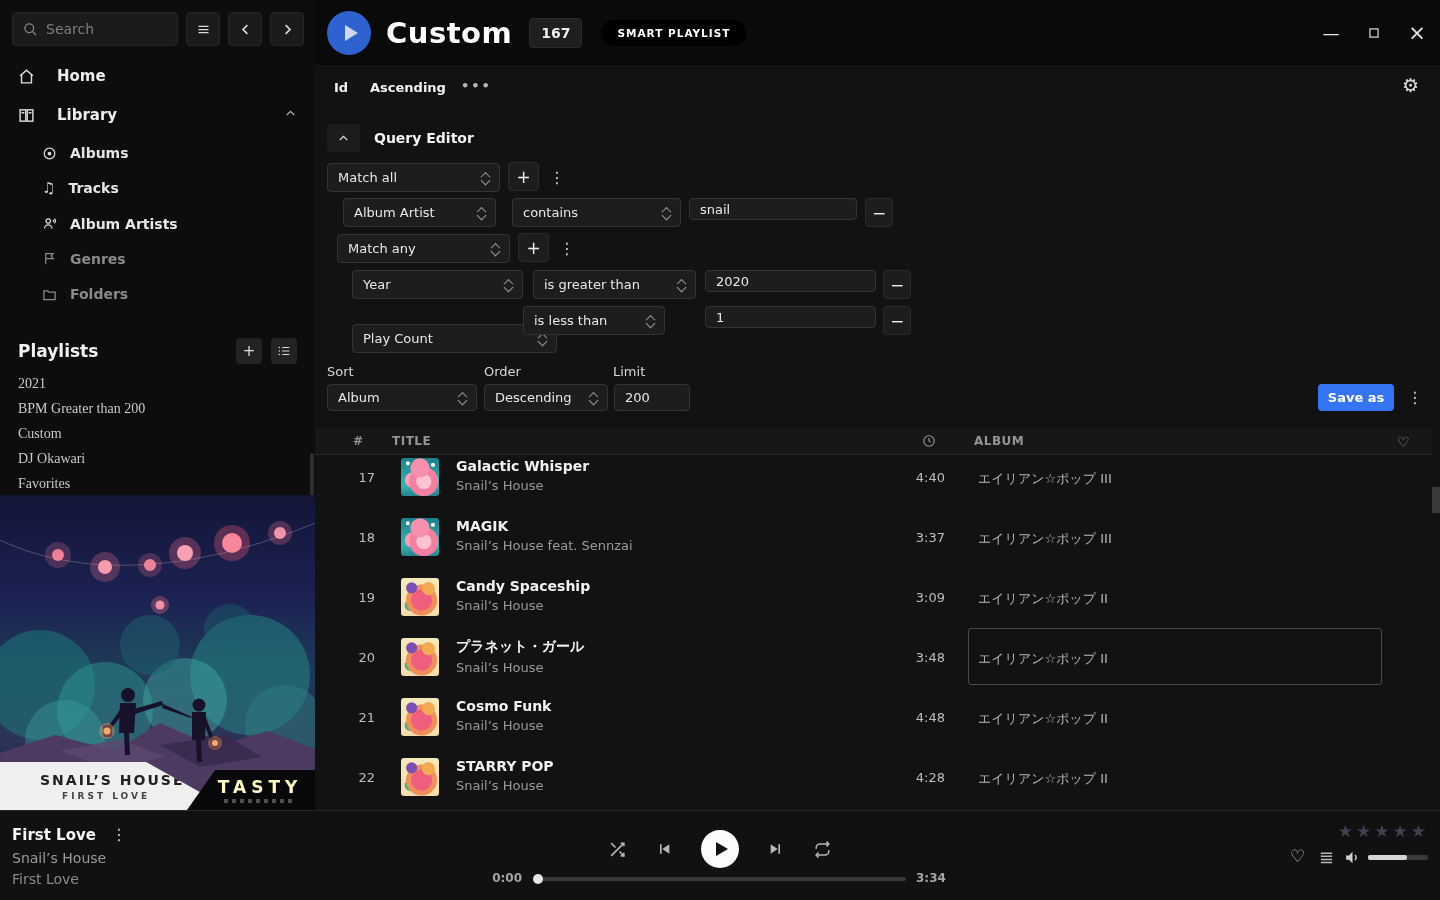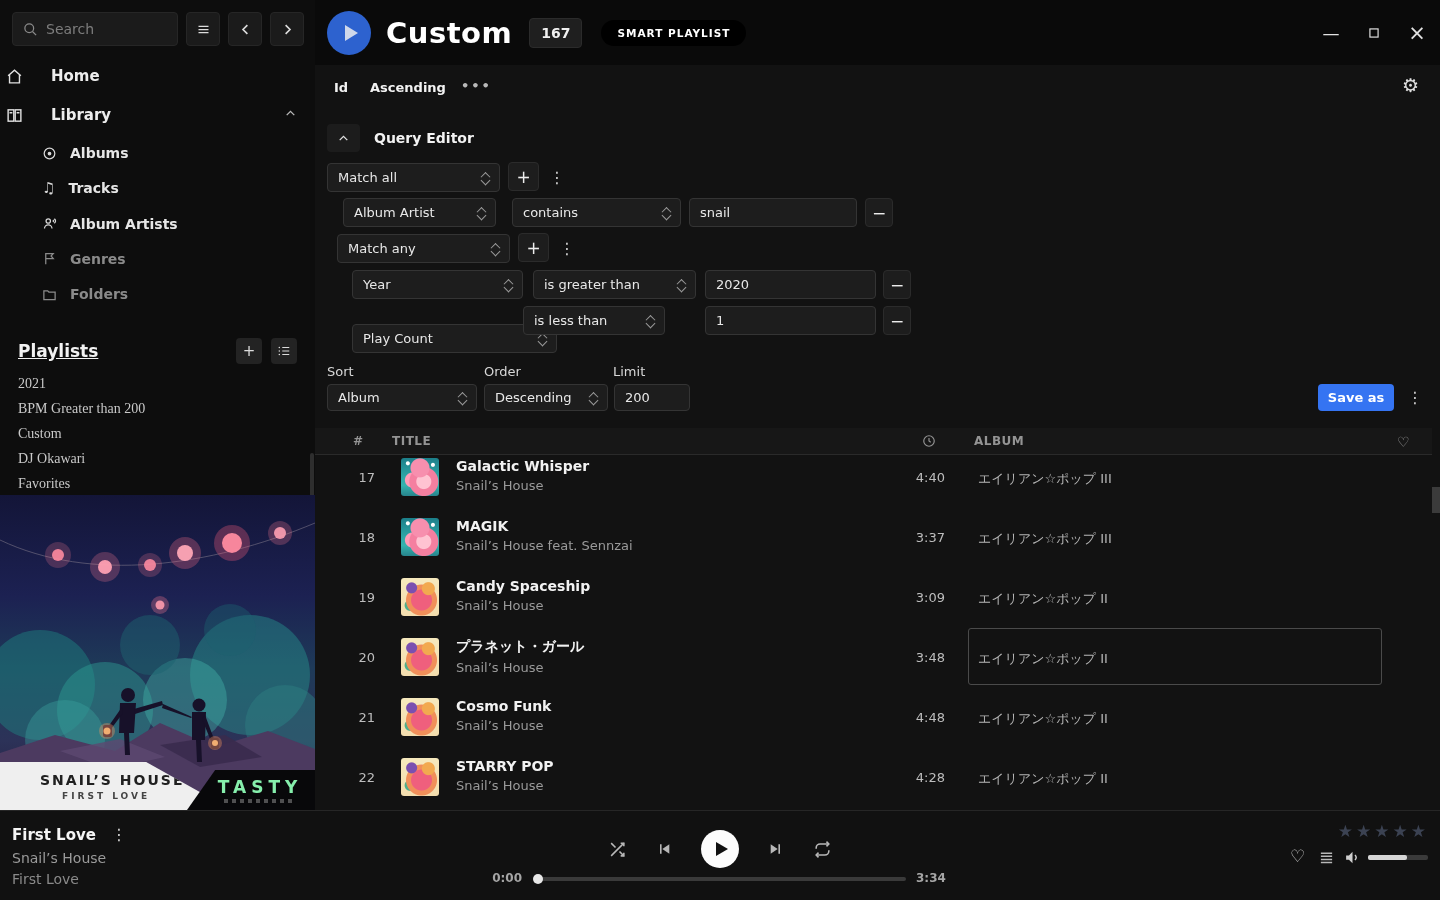--- a/index.html
+++ b/index.html
@@ -13,54 +13,54 @@
   .search-box { width:166px; height:34px; background:#1b1b1b; border:1px solid #262626; border-radius:4px;
     display:flex; align-items:center; padding:0 10px; gap:8px; }
   .search-box svg { width:15px; height:15px; stroke:#8a8a8a; }
   .search-box input { flex:1; min-width:0; background:transparent; border:none; outline:none; color:#cfcfcf; font-size:14px; font-family:inherit; }
   .search-box input::placeholder { color:#7d7d7d; }
   .sq-btn { width:34px; height:34px; background:#1b1b1b; border:1px solid #262626; border-radius:4px;
     display:flex; align-items:center; justify-content:center; color:#dcdcdc; cursor:pointer; }
   .sq-btn svg { width:15px; height:15px; stroke:#dcdcdc; }
 
   .nav-item { position:absolute; left:0; width:100%; height:30px; display:flex; align-items:center;
-    gap:28px; padding-left:6px; font-size:15px; font-weight:700; color:#ededed; cursor:pointer; }
+    gap:22px; padding-left:18px; font-size:15px; font-weight:700; color:#ededed; cursor:pointer; }
   .nav-item svg { width:17px; height:17px; stroke:#e0e0e0; flex:0 0 auto; }
   .nav-chevron { position:absolute; right:18px; }
   .nav-chevron svg { width:13px; height:13px; stroke:#b9b9b9; }
 
   .lib-sub-item { position:absolute; left:0; width:100%; height:30px; display:flex; align-items:center;
     gap:13px; padding-left:42px; font-size:14px; font-weight:700; color:#e6e6e6; cursor:pointer; }
   .lib-sub-item svg { width:15px; height:15px; stroke:#d8d8d8; }
   .lib-sub-item .note { font-size:15px; line-height:1; color:#d8d8d8; }
   .lib-sub-item.muted { color:#8a8a8a; }
   .lib-sub-item.muted svg { stroke:#8a8a8a; }
 
   .pl-head { position:absolute; left:18px; top:338px; width:279px; display:flex; align-items:center; }
-  .pl-title { font-size:17px; font-weight:800; color:#f2f2f2;text-decoration:underline; }
+  .pl-title { font-size:17px; font-weight:800; color:#f2f2f2; }
   .pl-btns { margin-left:auto; display:flex; gap:9px; }
   .pl-btn { width:26px; height:26px; background:#232323; border-radius:4px; display:flex; align-items:center;
     justify-content:center; color:#dcdcdc; font-size:15px; cursor:pointer; }
   .pl-btn svg { width:14px; height:14px; stroke:#dcdcdc; }
   .pl-list { position:absolute; left:18px; top:371px;font-family:Liberation Serif, serif; }
   .pl-item { height:25px; display:flex; align-items:center; font-size:14px; color:#c9c9c9; cursor:pointer; white-space:nowrap; }
   .side-scroll { position:absolute; right:1px; top:453px; width:4px; height:44px; background:#2e2e2e; border-radius:2px; }
 
   
   .artwork { position:absolute; left:0; top:495px; width:315px; height:315px; overflow:hidden; background:#10122e; }
   .artwork svg.scene { position:absolute; left:0; top:0; }
   .banner-white { position:absolute; left:0; bottom:0; width:232px; height:48px; background:#efefef;
     clip-path:polygon(0 0,63% 0,100% 100%,0 100%); display:flex; flex-direction:column; justify-content:center;
     padding-left:40px; gap:3px; }
   .banner-artist { font-size:14px; font-weight:800; letter-spacing:2px; color:#202020; }
   .banner-title { font-size:9px; font-weight:700; letter-spacing:3px; color:#454545; padding-left:22px; }
   .banner-black { position:absolute; right:0; bottom:0; width:128px; height:40px; background:#08080a;
     clip-path:polygon(22% 0,100% 0,100% 100%,0 100%); display:flex; flex-direction:column; align-items:center;
     justify-content:center; gap:2px; padding-left:18px; }
-  .banner-logo { font-size:17px; font-weight:600; letter-spacing:5px; color:#86efac; }
+  .banner-logo { font-size:17px; font-weight:600; letter-spacing:5px; color:#fef9c3; }
   .banner-logo-sub { width:72px; height:4px; opacity:.55;
     background:repeating-linear-gradient(90deg,#8a8a8a 0 4px,transparent 4px 8px); }
 
   
   .main { position:absolute; left:315px; top:0; width:1125px; height:810px; background:#121212; }
   .page-header { position:absolute; left:0; top:0; width:100%; height:65px; background:#0a0a0a;
     display:flex; align-items:center; padding-left:12px; }
   .play-circle { width:44px; height:44px; border-radius:50%; background:#2d62cf; display:flex;
     align-items:center; justify-content:center; cursor:pointer; flex:0 0 auto; }
   .play-circle .tri { width:0; height:0; border-left:13px solid #cfd8ea; border-top:8px solid transparent;
@@ -87,21 +87,21 @@
     align-items:center; justify-content:center; cursor:pointer; }
   .collapse-btn svg { width:13px; height:13px; stroke:#e0e0e0; }
   .qe-title { font-size:14px; font-weight:700; color:#f2f2f2; }
 
   .select { position:absolute; height:29px; background:#1d1d1d; border:1px solid #343434; border-radius:4px;
     display:flex; align-items:center; padding:0 10px; font-size:13px; color:#e8e8e8; cursor:pointer; }
   .select .updown { margin-left:auto; display:flex; flex-direction:column; gap:2px; padding-left:8px; }
   .updown i { display:block; width:7px; height:7px; border:solid #9a9a9a; border-width:0 1.5px 1.5px 0; }
   .updown i.u { transform:rotate(-135deg) translate(-1px,-1px); }
   .updown i.d { transform:rotate(45deg); margin-top:-4px; }
-  .tinput { position:absolute; height:29px; background:#1d1d1d; border:1px solid #343434; border-radius:4px;
+  .tinput { position:absolute; height:22px; background:#1d1d1d; border:1px solid #343434; border-radius:4px;
     padding:0 10px; font-size:13px; color:#e8e8e8; font-family:inherit; outline:none; }
   .icon-btn { position:absolute; height:29px; background:#1d1d1d; border:1px solid #2b2b2b; border-radius:4px;
     display:flex; align-items:center; justify-content:center; color:#ececec; font-size:17px; cursor:pointer; }
   .kebab { position:absolute; color:#cfcfcf; font-size:16px; cursor:pointer; line-height:1; }
 
   .field-label { position:absolute; top:364px; font-size:13px; color:#d8d8d8; }
   .save-btn { position:absolute; left:1003px; top:384px; width:76px; height:27px; background:#3574f2;
     border:none; border-radius:4px; color:#fff; font-size:13px; font-weight:700; font-family:inherit; cursor:pointer; }
 
   .thead { position:absolute; left:0; top:428px; width:1117px; height:27px; background:#171717;

